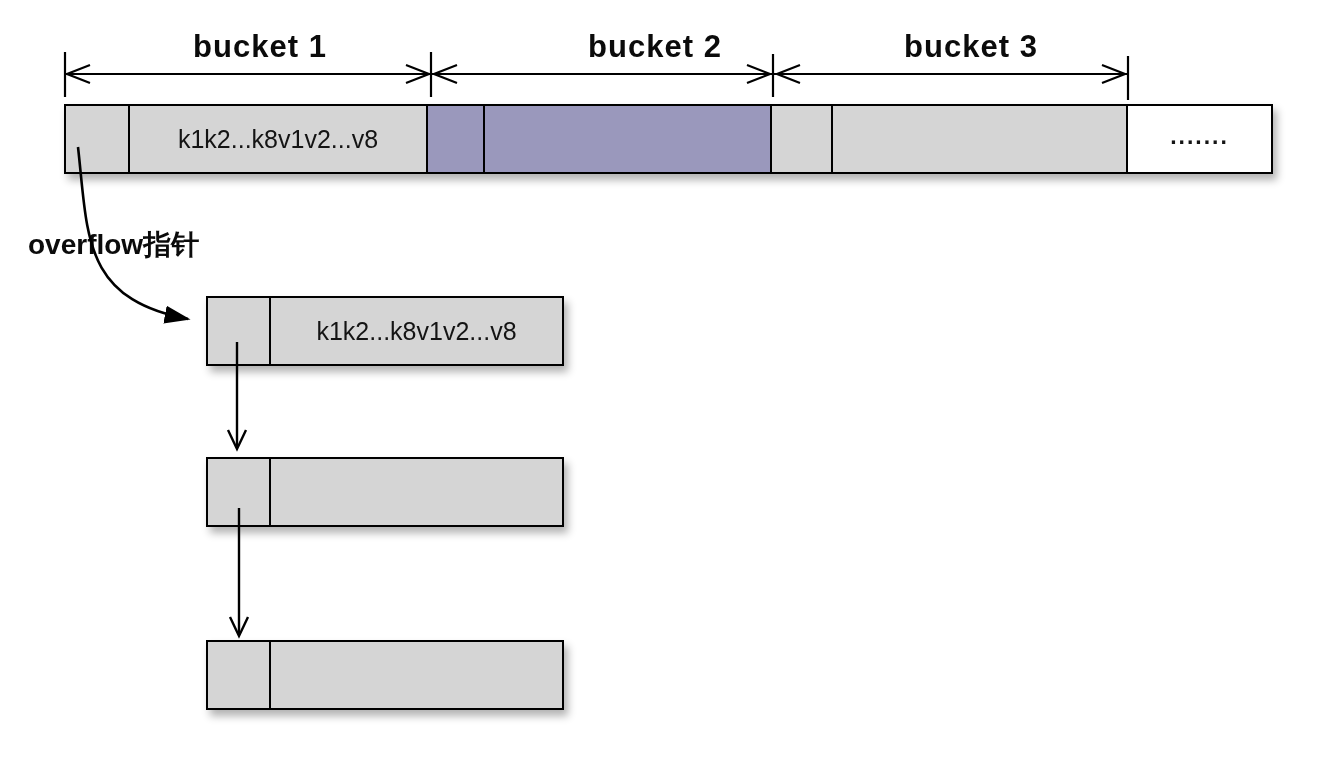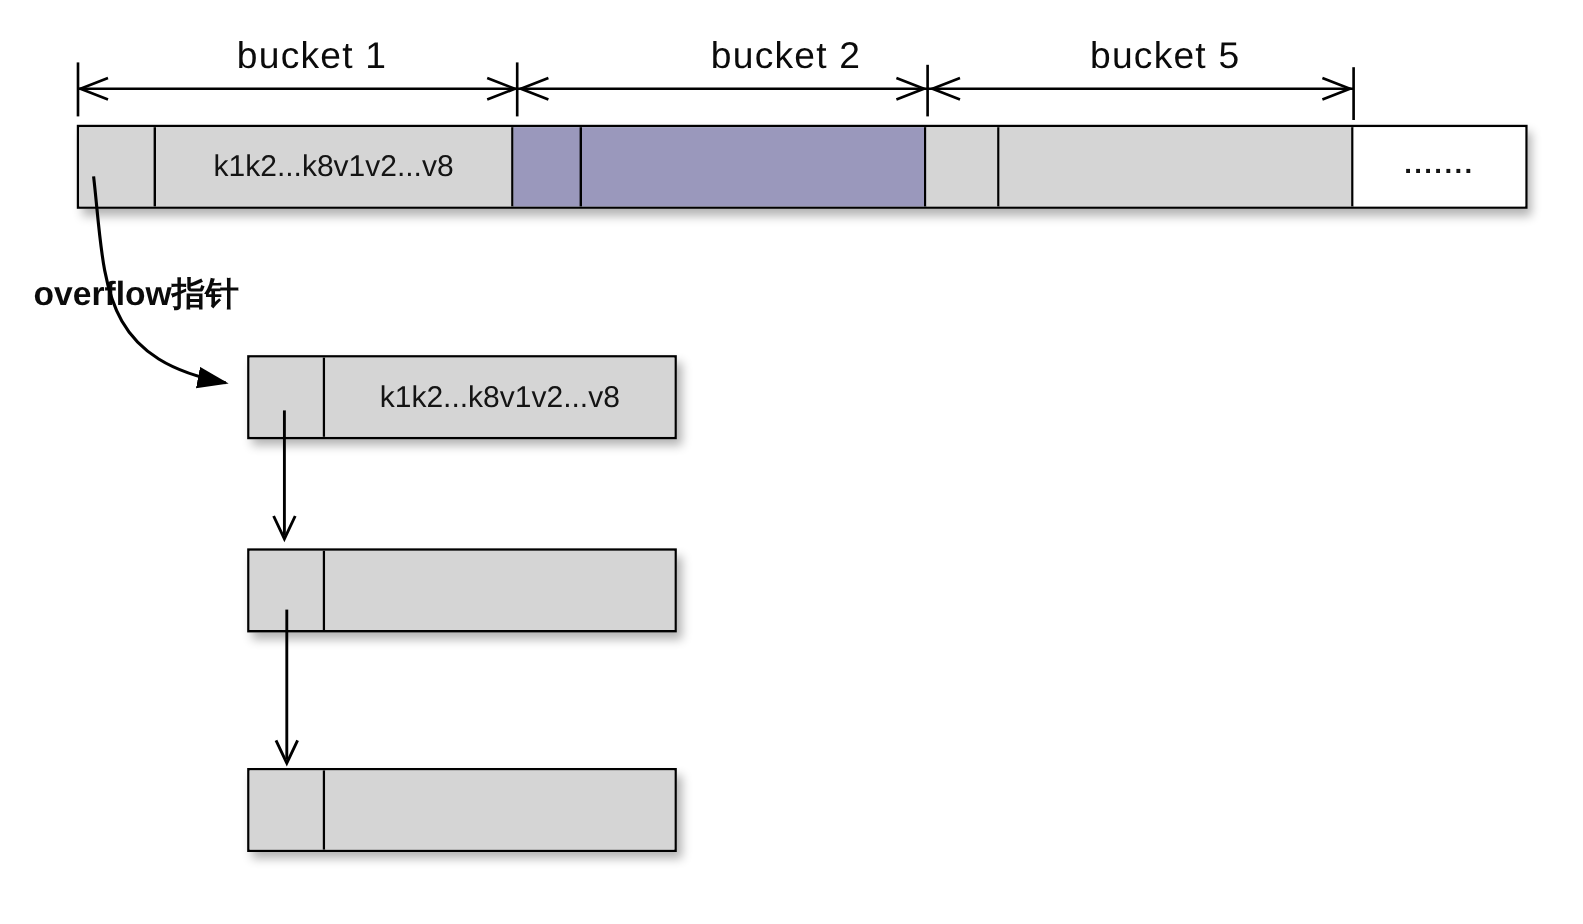--- a/index.html
+++ b/index.html
@@ -22,21 +22,21 @@
     top: 0;
     z-index: 5;
     pointer-events: none;
   }
   .bucket-label {
     position: absolute;
     top: 29px;
     width: 220px;
     text-align: center;
     font-size: 31px;
-    font-weight: normal;
+    font-weight: bold;
     letter-spacing: 1px;
     color: #0b0b0b;
     z-index: 2;
   }
   .main-bar {
     position: absolute;
     left: 64px;
     top: 104px;
     width: 1209px;
     height: 70px;
@@ -149,21 +149,21 @@
     <g stroke="#000000" stroke-width="2.4" fill="none">
       <line x1="237" y1="342" x2="237" y2="446"></line>
       <polyline points="228,430 237,449 246,430"></polyline>
       <line x1="239" y1="508" x2="239" y2="633"></line>
       <polyline points="230,617 239,636 248,617"></polyline>
     </g>
   </svg>
 
   <div class="bucket-label" style="left:150px">bucket 1</div>
   <div class="bucket-label" style="left:545px">bucket 2</div>
-  <div class="bucket-label" style="left:861px">bucket 5</div>
+  <div class="bucket-label" style="left:861px">bucket 3</div>
 
   <div class="main-bar">
     <div class="cell gray w-ptr1"></div>
     <div class="cell gray w-rec1">
       <span>k1k2...k8v1v2...v8</span>
     </div>
     <div class="cell purple w-ptr2"></div>
     <div class="cell purple w-rec2">
       <span></span>
     </div>

